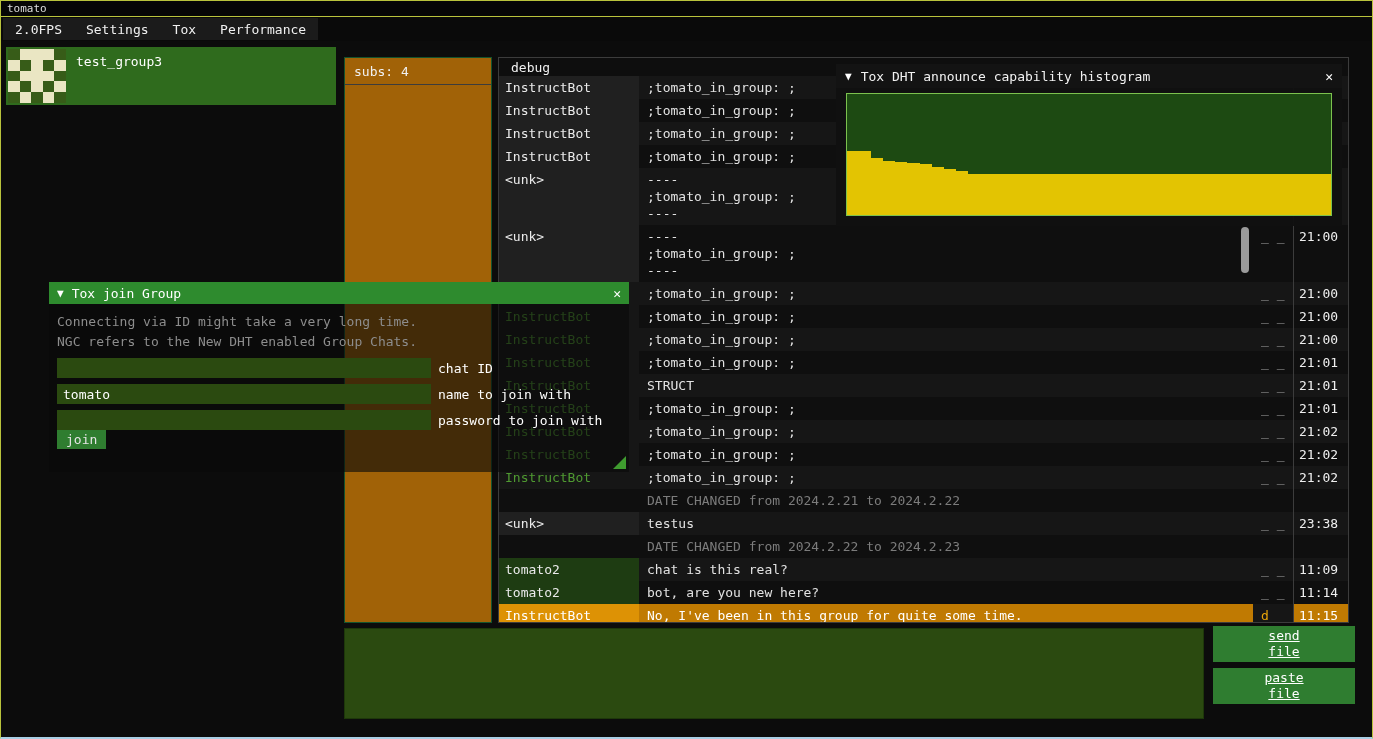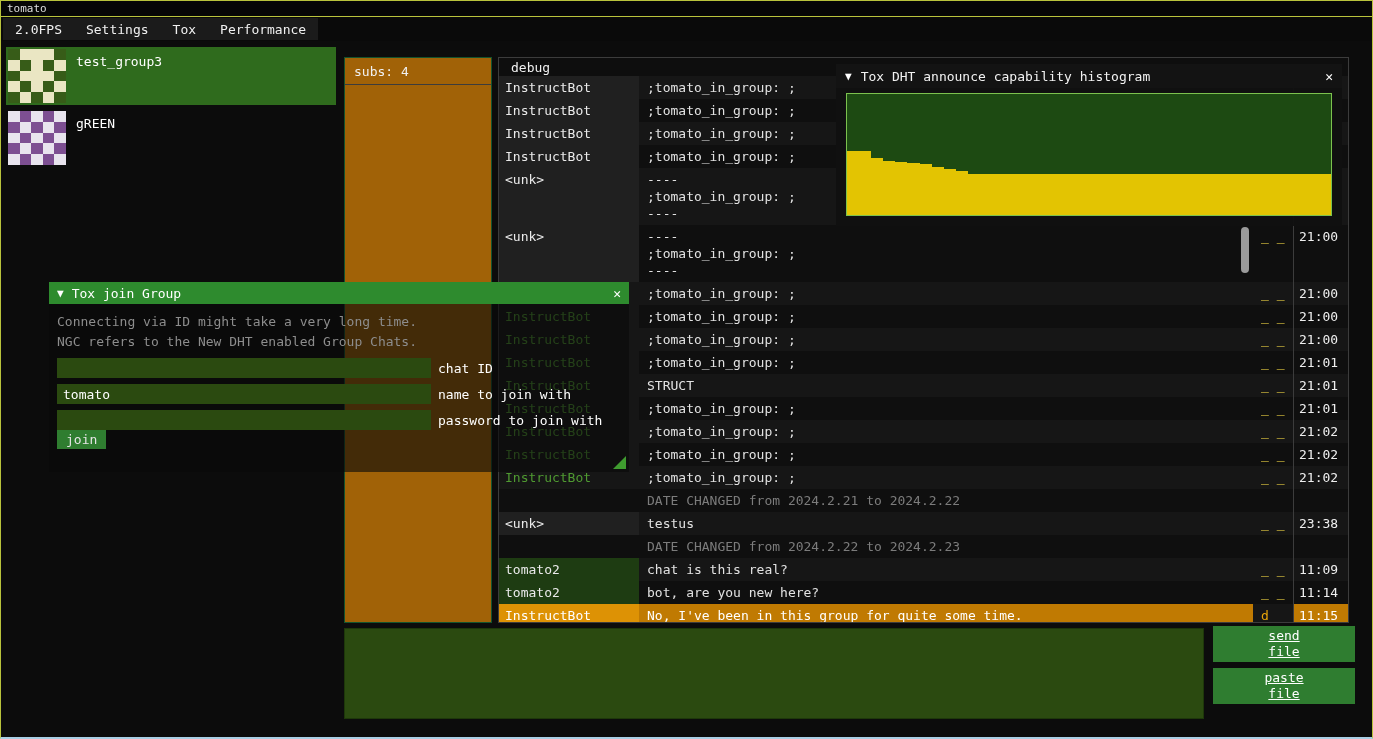--- a/index.html
+++ b/index.html
@@ -40,21 +40,21 @@
 
   
   .chat-panel{position:absolute;left:497px;top:56px;width:851px;height:566px;
               border:1px solid #3c3c3c;background:#0e0e0e;overflow:hidden;}
   .chat-title{height:18px;padding:2px 12px 0;color:#f0f0f0;}
   .chat-row{display:flex;align-items:stretch;min-height:23px;}
   .chat-row:nth-child(odd){background:#161616;}
   .chat-row:nth-child(even){background:#0f0f0f;}
   .cell-name{flex:0 0 140px;width:140px;padding:3px 0 3px 6px;background:#202020;line-height:17px;color:#eaeaea;overflow:hidden;}
   .cell-msg{flex:1;padding:3px 0 3px 8px;line-height:17px;white-space:pre-line;color:#e2e2e2;}
-  .cell-marks{flex:0 0 40px;padding:3px 0 3px 8px;color:#fde047;line-height:17px;}
+  .cell-marks{flex:0 0 40px;padding:3px 0 3px 8px;color:#a3a3a3;line-height:17px;}
   .cell-time{flex:0 0 55px;padding:3px 0 3px 5px;border-left:1px solid #3c3c3c;line-height:17px;color:#efefef;}
   .type-date{min-height:20px;}
   .type-date .cell-name{background:transparent;}
   .type-date .cell-msg{color:#7c7c7c;}
   .style-green .cell-name{background:var(--tomato2-green);}
   .dim .cell-name{background:#161616;color:#4f9a31;}
   .style-highlight .cell-name{background:var(--highlight-orange-bright);color:#fff;}
   .style-highlight .cell-msg{background:var(--highlight-orange);color:#fff;}
   .style-highlight .cell-time{background:var(--highlight-orange);color:#fff;}
   .style-highlight .cell-marks{color:#e8a50a;}
@@ -126,38 +126,20 @@
           <rect x="3" y="1" width="1" height="1" fill="#375c18"></rect>
         <rect x="0" y="2" width="1" height="1" fill="#375c18"></rect>
           <rect x="4" y="2" width="1" height="1" fill="#375c18"></rect>
         <rect x="1" y="3" width="1" height="1" fill="#375c18"></rect>
           <rect x="3" y="3" width="1" height="1" fill="#375c18"></rect>
         <rect x="0" y="4" width="1" height="1" fill="#375c18"></rect>
           <rect x="2" y="4" width="1" height="1" fill="#375c18"></rect>
         <rect x="4" y="4" width="1" height="1" fill="#375c18"></rect>
       </svg>
       <span class="group-name">test_group3</span>
-    </div>
-    <div class="group-row">
-      <svg class="avatar" viewBox="0 0 5 5" preserveAspectRatio="none" shape-rendering="crispEdges">
-        <rect width="5" height="5" fill="#e8e4ee"></rect>
-        <rect x="1" y="0" width="1" height="1" fill="#7d4f92"></rect>
-          <rect x="3" y="0" width="1" height="1" fill="#7d4f92"></rect>
-        <rect x="0" y="1" width="1" height="1" fill="#7d4f92"></rect>
-          <rect x="2" y="1" width="1" height="1" fill="#7d4f92"></rect>
-        <rect x="4" y="1" width="1" height="1" fill="#7d4f92"></rect>
-        <rect x="1" y="2" width="1" height="1" fill="#7d4f92"></rect>
-          <rect x="3" y="2" width="1" height="1" fill="#7d4f92"></rect>
-        <rect x="0" y="3" width="1" height="1" fill="#7d4f92"></rect>
-          <rect x="2" y="3" width="1" height="1" fill="#7d4f92"></rect>
-        <rect x="4" y="3" width="1" height="1" fill="#7d4f92"></rect>
-        <rect x="1" y="4" width="1" height="1" fill="#7d4f92"></rect>
-          <rect x="3" y="4" width="1" height="1" fill="#7d4f92"></rect>
-      </svg>
-      <span class="group-name">gREEN</span>
     </div>
   </div>
 
   <div class="subs-panel">
     <div class="subs-header">subs: 4</div>
   </div>
 
   <div class="chat-panel">
     <div class="chat-title">debug</div>
     <div class="chat-rows">

